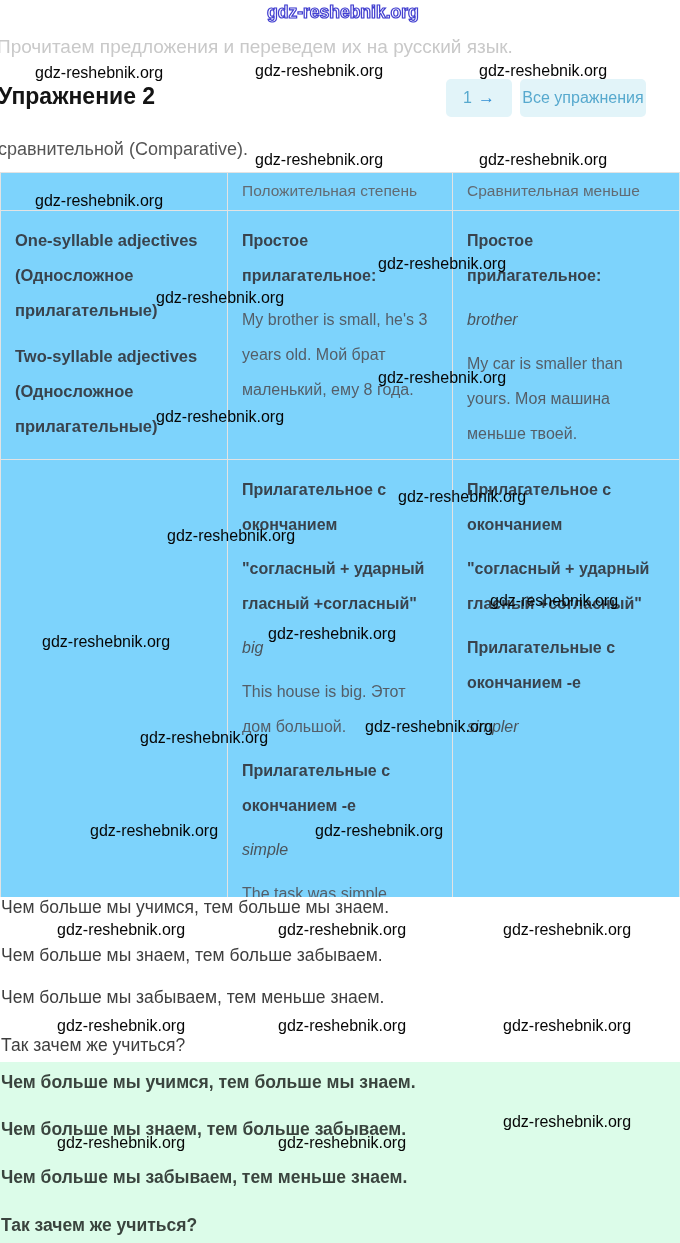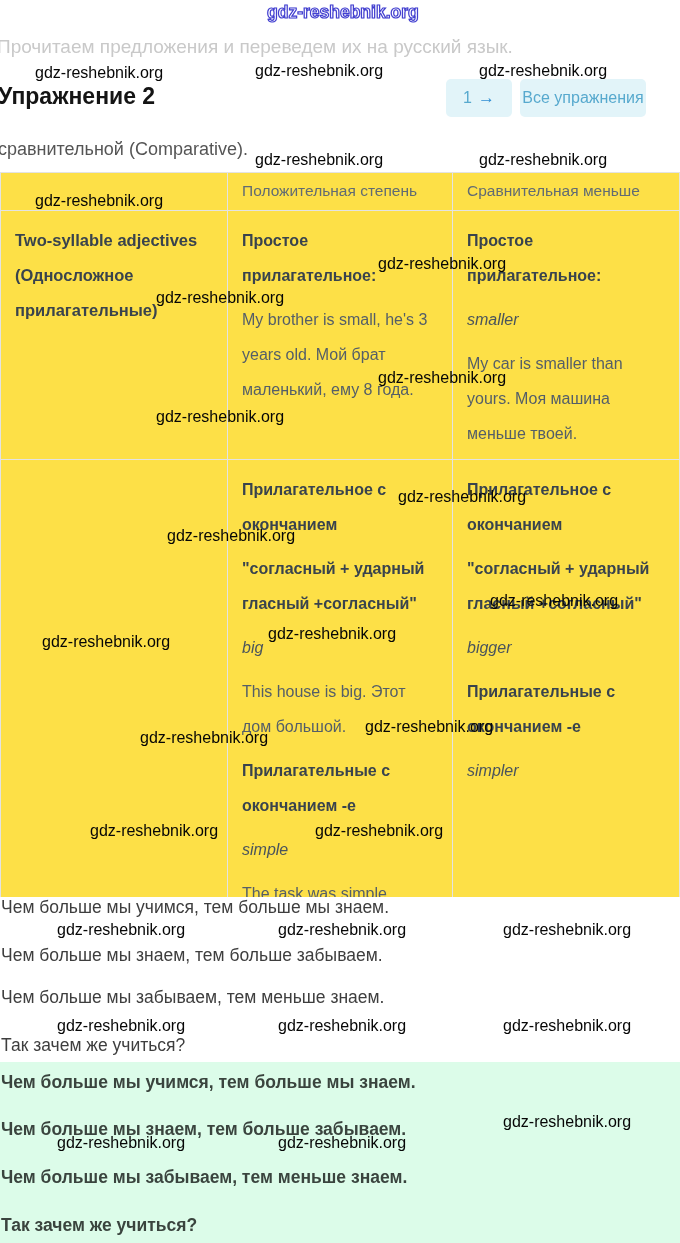--- a/index.html
+++ b/index.html
@@ -19,21 +19,21 @@
          color:#57a9ce; font-size:16px; font-family:inherit; display:flex; align-items:center; justify-content:center;
          cursor:pointer; gap:6px; }
   .btn-page { left:446px; width:66px; }
   .btn-page .arrow { color:#2f8ed4; font-weight:bold; font-size:17px; }
   .btn-all { left:520px; width:126px; }
 
   .lead { position:absolute; left:-2px; top:139px; font-size:18px; color:#555555; white-space:nowrap; }
 
   
   .tbl { position:absolute; left:0; top:172px; width:680px; height:725px; overflow:hidden;
-         border-top:1px solid #e3e3e3; background:#fde047; }
+         border-top:1px solid #e3e3e3; background:#7dd3fc; }
   .tr { display:grid; grid-template-columns:227px 225px 228px; }
   .td { border-left:1px solid #e3e3e3; padding:12px 14px 6px 14px; overflow:hidden; }
   .td:last-child { border-right:1px solid #e3e3e3; }
   .tr-head { height:38px; }
   .tr-head .td { border-bottom:1px solid #e3e3e3; padding-top:9px; }
   .th { font-size:15.5px; color:#616b73; }
   .tr1 { height:249px; }
   .tr1 .td { border-bottom:1px solid #e3e3e3; }
   .tr2 { height:438px; }
 
@@ -98,47 +98,47 @@
   <div class="lead">сравнительной (Comparative).</div>
 
   <div class="tbl">
     <div class="tr tr-head">
       <div class="td th"></div>
       <div class="td th">Положительная степень</div>
       <div class="td th">Сравнительная меньше</div>
     </div>
     <div class="tr tr1">
       <div class="td td-type">
+          <p class="para bold">One-syllable adjectives (Односложное прилагательные)</p>
           <p class="para bold">Two-syllable adjectives (Односложное прилагательные)</p>
         </div>
       <div class="td">
           <p class="para bold">Простое прилагательное:</p>
           <p class="para normal">My brother is small, he's 3 years old. Мой брат маленький, ему 8 года.</p>
         </div>
       <div class="td">
           <p class="para bold">Простое прилагательное:</p>
-          <p class="para italic">smaller</p>
+          <p class="para italic">brother</p>
           <p class="para normal">My car is smaller than yours. Моя машина меньше твоей.</p>
         </div>
     </div>
     <div class="tr tr2">
       <div class="td td-type"></div>
       <div class="td">
           <p class="para bold">Прилагательное с окончанием</p>
           <p class="para bold">"согласный + ударный гласный +согласный"</p>
           <p class="para italic">big</p>
           <p class="para normal">This house is big. Этот дом большой.</p>
           <p class="para bold">Прилагательные с окончанием -e</p>
           <p class="para italic">simple</p>
           <p class="para normal">The task was simple.</p>
         </div>
       <div class="td">
           <p class="para bold">Прилагательное с окончанием</p>
           <p class="para bold">"согласный + ударный гласный +согласный"</p>
-          <p class="para italic">bigger</p>
           <p class="para bold">Прилагательные с окончанием -e</p>
           <p class="para italic">simpler</p>
         </div>
     </div>
   </div>
 
   <div class="sentence s1">Чем больше мы учимся, тем больше мы знаем.</div>
   <div class="sentence s2">Чем больше мы знаем, тем больше забываем.</div>
   <div class="sentence s3">Чем больше мы забываем, тем меньше знаем.</div>
   <div class="sentence s4">Так зачем же учиться?</div>

